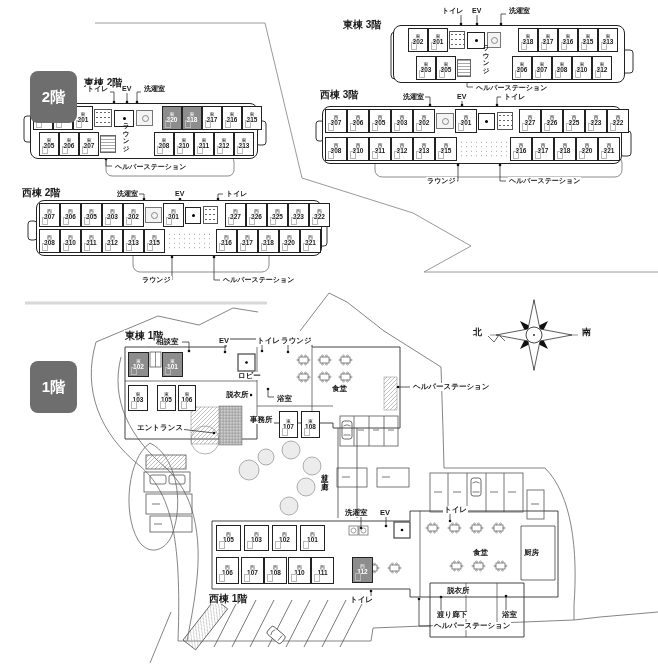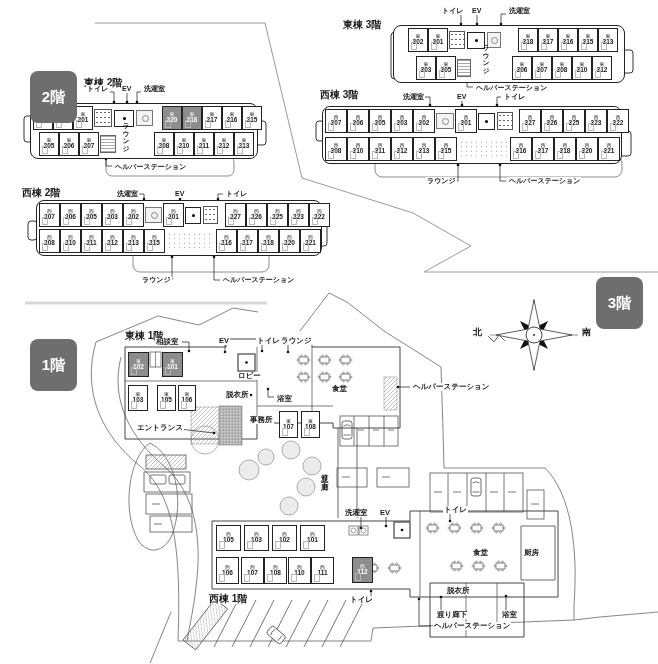--- a/index.html
+++ b/index.html
@@ -248,22 +248,21 @@
       <polyline points="441,610 441,597" fill="none" stroke="#333" stroke-width="0.8"></polyline>
       <circle cx="441" cy="597" r="1.3" fill="#111"></circle>
       <polyline points="506,610 506,596" fill="none" stroke="#333" stroke-width="0.8"></polyline>
       <circle cx="506" cy="596" r="1.3" fill="#111"></circle>
       <polyline points="431,626 419,626 419,599" fill="none" stroke="#333" stroke-width="0.8"></polyline>
       <circle cx="419" cy="599" r="1.3" fill="#111"></circle>
       <polyline points="366,600 371,600 371,591" fill="none" stroke="#333" stroke-width="0.8"></polyline>
       <circle cx="371" cy="591" r="1.3" fill="#111"></circle>
     </svg>
 <div class="badge" style="position: absolute; left: 30px; top: 30px;">2階</div>
-    <div class="badge" style="position: absolute; left: 596px; top: 236px;">3階</div>
-    <div class="badge" style="position: absolute; left: 30px; top: 298px;">1階</div>
+    <div class="badge" style="position: absolute; left: 30px; top: 320px;">1階</div>
     <div class="ptitle" style="position: absolute; left: 84px; top: 76px;">東棟 2階</div>
     <div class="plan" style="position: absolute; left: 30px; top: 103px; width: 228px; height: 56px;">
       <div class="prow">
         <div class="cell" style="width: 20px;">
           <div class="pf">東</div>
           <div class="num">203</div>
         </div>
         <div class="cell" style="width: 20px;">
           <div class="pf">東</div>
           <div class="num">202</div>

